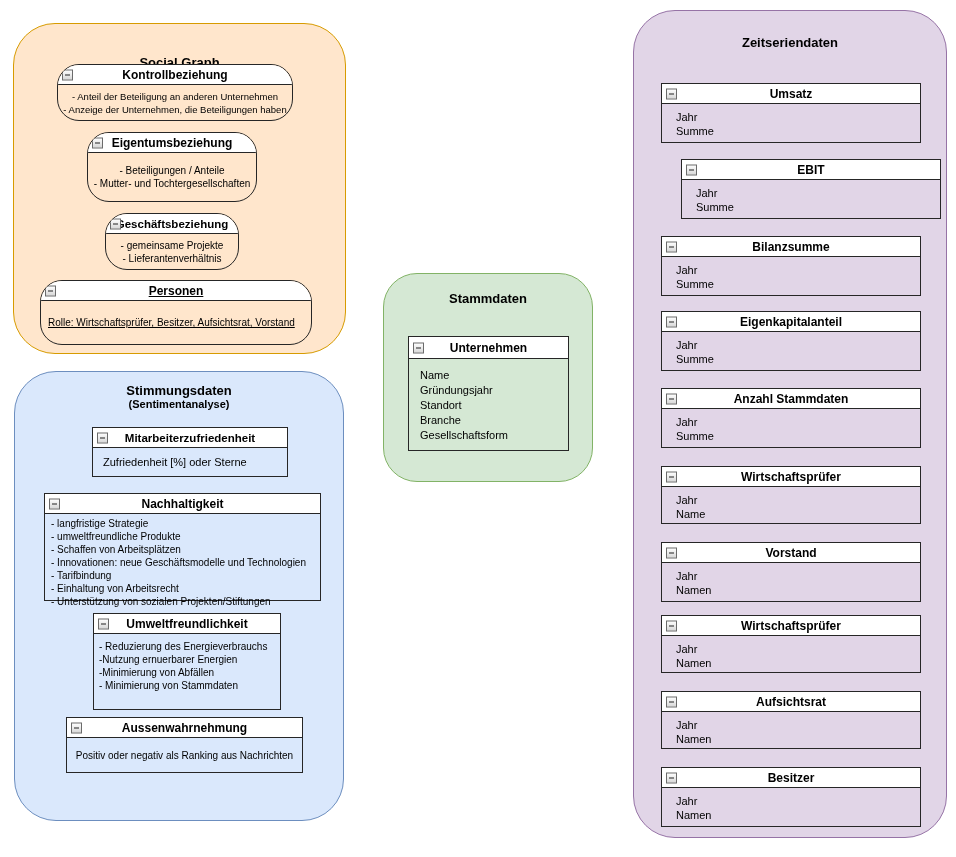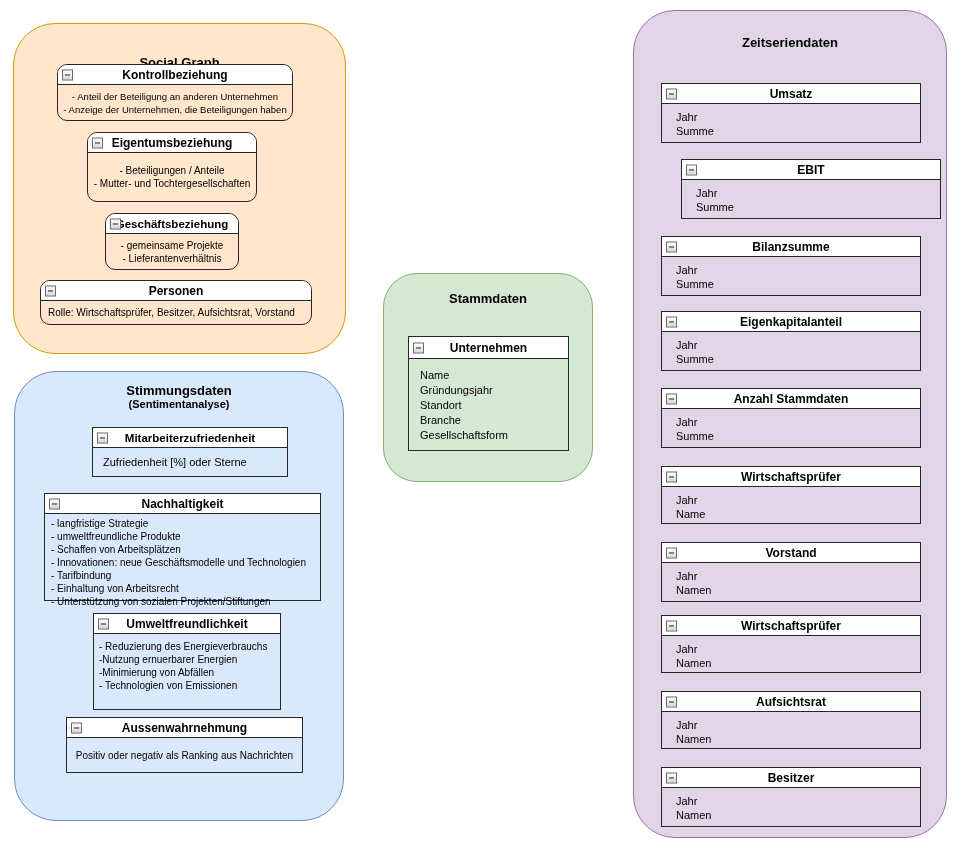--- a/index.html
+++ b/index.html
@@ -14,21 +14,21 @@
   #g-social{left:13px;top:23px;width:333px;height:331px;border-radius:42px;background:#FFE6CC;border-color:#D79B00;}
   #g-social .group-title{padding-top:31px;}
   #g-stimmung{left:14px;top:371px;width:330px;height:450px;border-radius:42px;background:#DAE8FC;border-color:#6C8EBF;}
   #g-stimmung .group-title{padding-top:11px;}
   #g-stamm{left:383px;top:273px;width:210px;height:209px;border-radius:34px;background:#D5E8D4;border-color:#82B366;}
   #g-stamm .group-title{padding-top:17px;}
   #g-zeit{left:633px;top:10px;width:314px;height:828px;border-radius:42px;background:#E1D5E7;border-color:#9673A6;}
   #g-zeit .group-title{padding-top:24px;}
 
   .node{position:absolute;box-sizing:border-box;border:1px solid #262626;background:transparent;}
-  .node.rounded{border-radius:10px;overflow:hidden;}
+  .node.rounded{border-radius:22px;overflow:hidden;}
   .hdr{position:relative;box-sizing:border-box;background:#ffffff;border-bottom:1px solid #262626;
        height:20px;display:flex;align-items:center;justify-content:center;
        font-weight:bold;font-size:12px;}
   .hdr.tall{height:22px;}
   .collapse{position:absolute;left:4px;top:50%;transform:translateY(-50%);
             width:11px;height:11px;box-sizing:border-box;border:1px solid #6b6b6b;
             background:linear-gradient(180deg,#fdfdfd 0%,#d8d8d8 100%);
             display:flex;align-items:center;justify-content:center;}
   .collapse .minus{width:5px;height:1px;background:#222;}
   .body{box-sizing:border-box;font-size:10px;line-height:13px;}
@@ -79,21 +79,21 @@
             <span class="minus"></span>
           </span>
         <span>Geschäftsbeziehung</span>
       </div>
       <div class="body centered">
         <div>- gemeinsame Projekte</div>
         <div>- Lieferantenverhältnis</div>
       </div>
     </div>
 
-    <div class="node rounded" style="left:26px;top:256px;width:272px;height:45px;">
+    <div class="node rounded" style="left:26px;top:256px;width:272px;height:65px;text-decoration:underline;">
       <div class="hdr">
         <span class="collapse">
             <span class="minus"></span>
           </span>
         <span>Personen</span>
       </div>
       <div class="body vcenter-left" style="padding-left:7px;">
         <div>Rolle: Wirtschaftsprüfer, Besitzer, Aufsichtsrat, Vorstand</div>
       </div>
     </div>
@@ -137,21 +137,21 @@
       <div class="hdr">
         <span class="collapse">
             <span class="minus"></span>
           </span>
         <span>Umweltfreundlichkeit</span>
       </div>
       <div class="body toplist" style="padding-top:6px;padding-left:5px;">
         <div>- Reduzierung des Energieverbrauchs</div>
         <div>-Nutzung ernuerbarer Energien</div>
         <div>-Minimierung von Abfällen</div>
-        <div>- Technologien von Emissionen</div>
+        <div>- Minimierung von Stammdaten</div>
       </div>
     </div>
 
     <div class="node" style="left:51px;top:345px;width:237px;height:56px;">
       <div class="hdr">
         <span class="collapse">
             <span class="minus"></span>
           </span>
         <span>Aussenwahrnehmung</span>
       </div>

